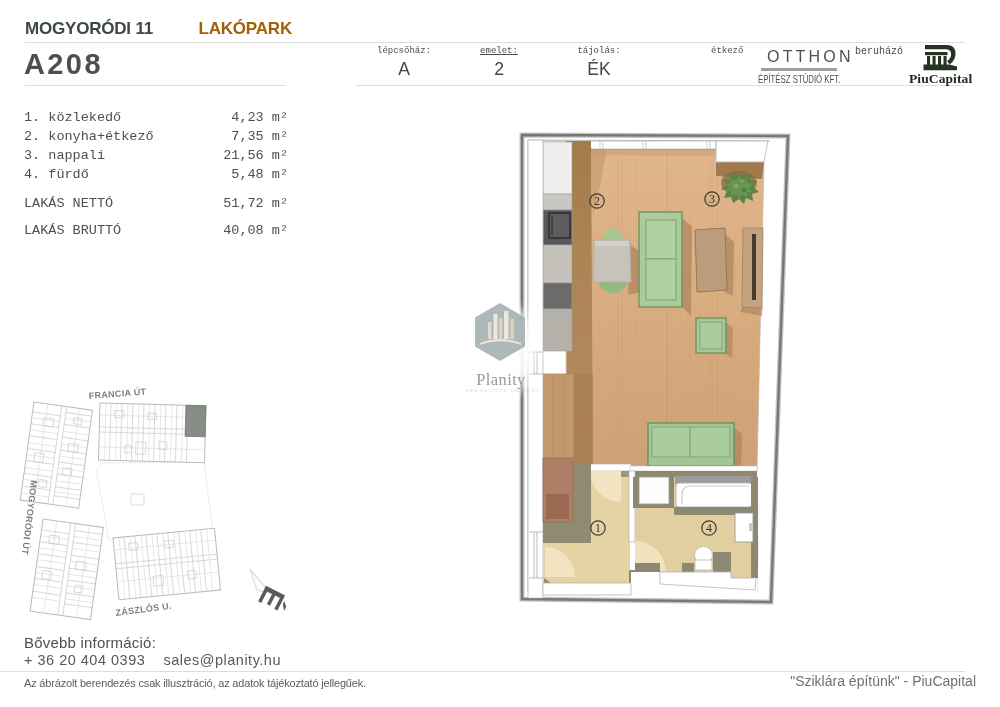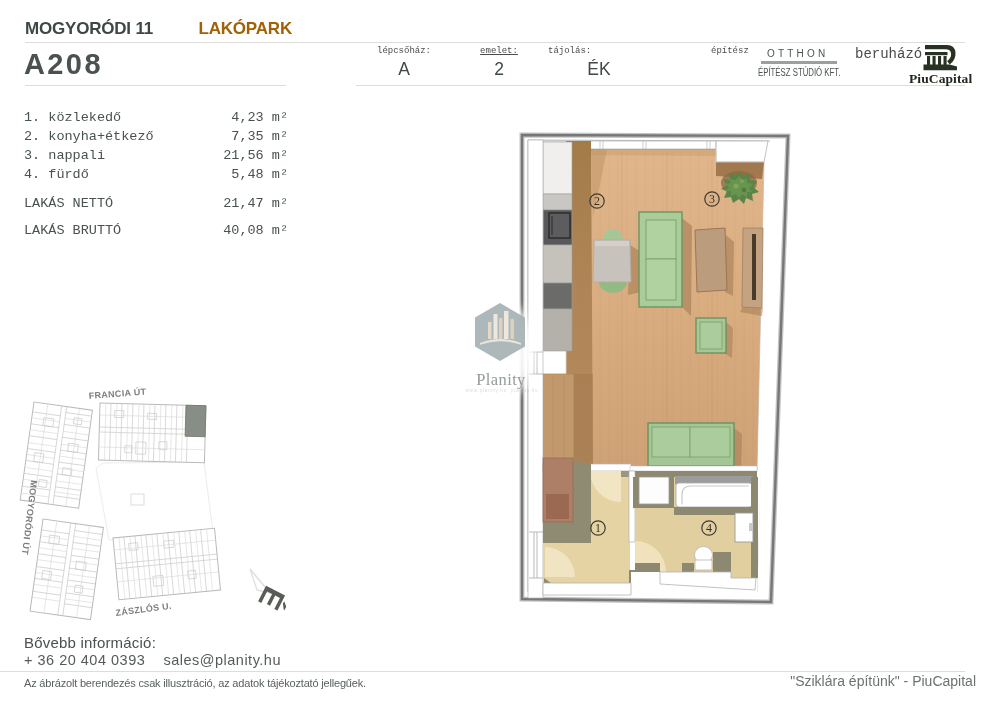--- a/index.html
+++ b/index.html
@@ -21,32 +21,32 @@
 <div class="hr" style="left:25px;top:85px;width:261px;"></div>
 
 <div class="hr" style="left:356px;top:85px;width:609px;"></div>
 
 <div class="abs mono" style="left:352px;top:46px;width:104px;text-align:center;font-size:9px;color:#4b4b4b;">lépcsőház:</div>
 <div class="abs" style="left:352px;top:59px;width:104px;text-align:center;font-size:17.5px;color:#3f4945;">A</div>
 
 <div class="abs mono" style="left:448px;top:46px;width:102px;text-align:center;font-size:9px;color:#4b4b4b;text-decoration:underline;">emelet:</div>
 <div class="abs" style="left:448px;top:59px;width:102px;text-align:center;font-size:17.5px;color:#3f4945;">2</div>
 
-<div class="abs mono" style="left:548px;top:46px;width:102px;font-size:9px;color:#4b4b4b;">tájolás:</div>
+<div class="abs mono" style="left:548px;top:46px;width:102px;text-align:center;font-size:9px;color:#4b4b4b;">tájolás:</div>
 <div class="abs" style="left:548px;top:59px;width:102px;text-align:center;font-size:17.5px;color:#3f4945;">ÉK</div>
 
-<div class="abs mono" style="left:711px;top:46px;font-size:9px;color:#4b4b4b;">építész</div>
+<div class="abs mono" style="left:711px;top:46px;font-size:9px;color:#4b4b4b;">étkező</div>
 
 <div class="abs" style="left:758px;top:48px;width:80px;">
-  <div style="font-size:10px;color:#4a524f;letter-spacing:3.2px;font-weight:400;margin-left:9px;white-space:nowrap;">OTTHON</div>
+  <div style="font-size:16px;color:#4a524f;letter-spacing:3.2px;font-weight:400;margin-left:9px;white-space:nowrap;">OTTHON</div>
   <div style="height:3.6px;background:#9aa09c;margin-top:1.8px;margin-left:3px;width:76px;"></div>
   <div style="font-size:10px;color:#4a524f;white-space:nowrap;transform:scaleX(0.78);transform-origin:0 0;margin-top:3px;margin-left:0px;">ÉPÍTÉSZ STÚDIÓ KFT.</div>
 </div>
 
-<div class="abs mono" style="left:855px;top:46px;font-size:14px;color:#4b4b4b;">beruházó</div>
+<div class="abs mono" style="left:855px;top:46px;font-size:10px;color:#4b4b4b;">beruházó</div>
 
 <svg class="abs" style="left:922px;top:44px;" width="36" height="27" viewBox="0 0 36 27">
   <g fill="#273222">
     <path d="M3,1 h21 q9,-0.5 9.5,8 q0.4,7 -5.8,11.5 l-2.6,-3.4 q4.4,-3.2 4,-7.6 q-0.4,-4.3 -5.6,-4.3 h-20.5 z"></path>
     <rect x="3" y="8" width="22.5" height="3.2"></rect>
     <rect x="5" y="12" width="3.1" height="9"></rect>
     <rect x="10.5" y="12" width="3.1" height="9"></rect>
     <rect x="16" y="12" width="3.1" height="9"></rect>
     <rect x="21.5" y="12" width="3.1" height="9"></rect>
     <path d="M1.5,20.5 h26 l7.5,2 v3.7 h-33.5 z"></path>
@@ -59,21 +59,21 @@
 
   <div>1. közlekedő<span style="float:right;">4,23 m²</span></div>
 
   <div>2. konyha+étkező<span style="float:right;">7,35 m²</span></div>
 
   <div>3. nappali<span style="float:right;">21,56 m²</span></div>
 
   <div>4. fürdő<span style="float:right;">5,48 m²</span></div>
 </div>
 
-<div class="abs mono" style="left:24px;top:196px;font-size:13.5px;color:#49524e;width:264px;">LAKÁS NETTÓ<span style="float:right;">21,47 m²</span></div>
+<div class="abs mono" style="left:24px;top:196px;font-size:13.5px;color:#49524e;width:264px;">LAKÁS NETTÓ<span style="float:right;">51,72 m²</span></div>
 
 <div class="abs mono" style="left:24px;top:223px;font-size:13.5px;color:#49524e;width:264px;">LAKÁS BRUTTÓ<span style="float:right;">40,08 m²</span></div>
 
 <svg class="abs" style="left:513px;top:126px;" width="285" height="485" viewBox="513 126 285 485">
   <defs>
     <linearGradient id="bandg" x1="0" y1="0" x2="0" y2="1">
       <stop offset="0" stop-color="#9f7845"></stop>
       <stop offset="0.45" stop-color="#ad8355"></stop>
       <stop offset="1" stop-color="#b28a5e"></stop>
     </linearGradient>

